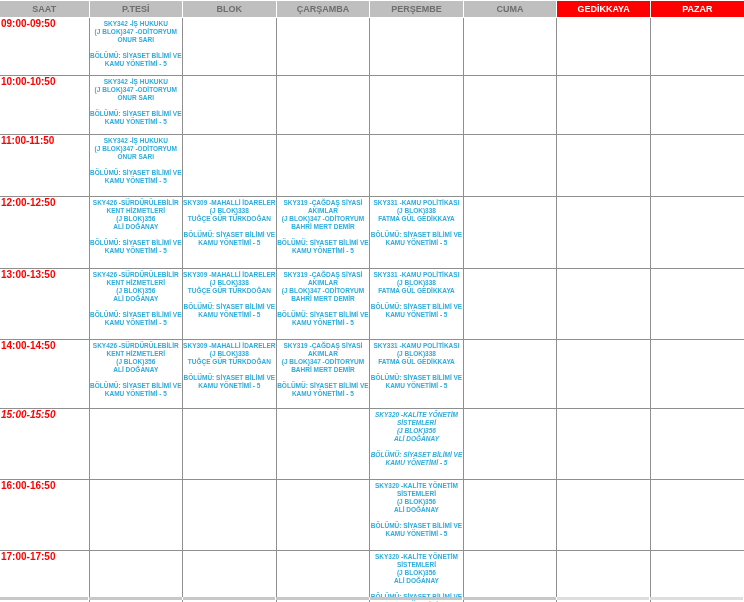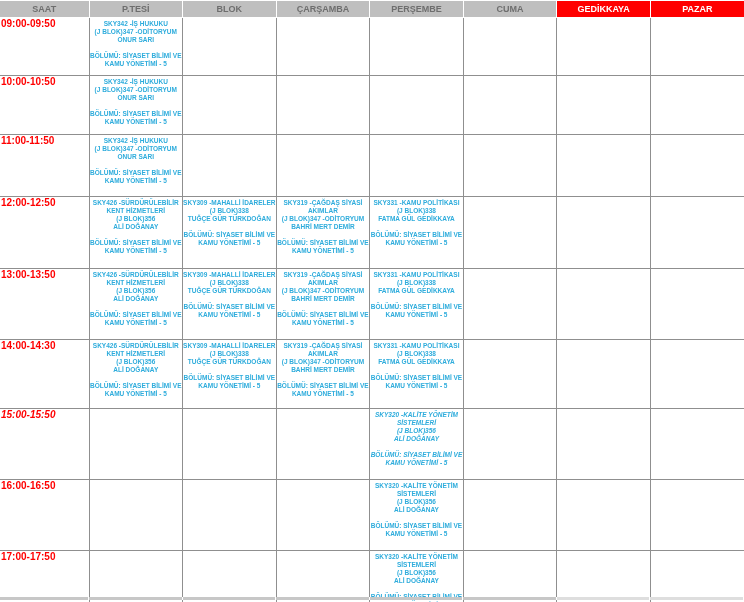--- a/index.html
+++ b/index.html
@@ -223,21 +223,21 @@
 (J BLOK)338
 FATMA GÜL GEDİKKAYA
 
 BÖLÜMÜ: SİYASET BİLİMİ VE
 KAMU YÖNETİMİ - 5</td>
     <td class="cell"></td>
     <td class="cell"></td>
     <td class="cell"></td>
   </tr>
         <tr style="height: 69px;">
-    <td class="time">14:00-14:30</td>
+    <td class="time">14:00-14:50</td>
     <td class="cell">SKY426 -SÜRDÜRÜLEBİLİR
 KENT HİZMETLERİ
 (J BLOK)356
 ALİ DOĞANAY
 
 BÖLÜMÜ: SİYASET BİLİMİ VE
 KAMU YÖNETİMİ - 5</td>
     <td class="cell">SKY309 -MAHALLİ İDARELER
 (J BLOK)338
 TUĞÇE GÜR TÜRKDOĞAN

